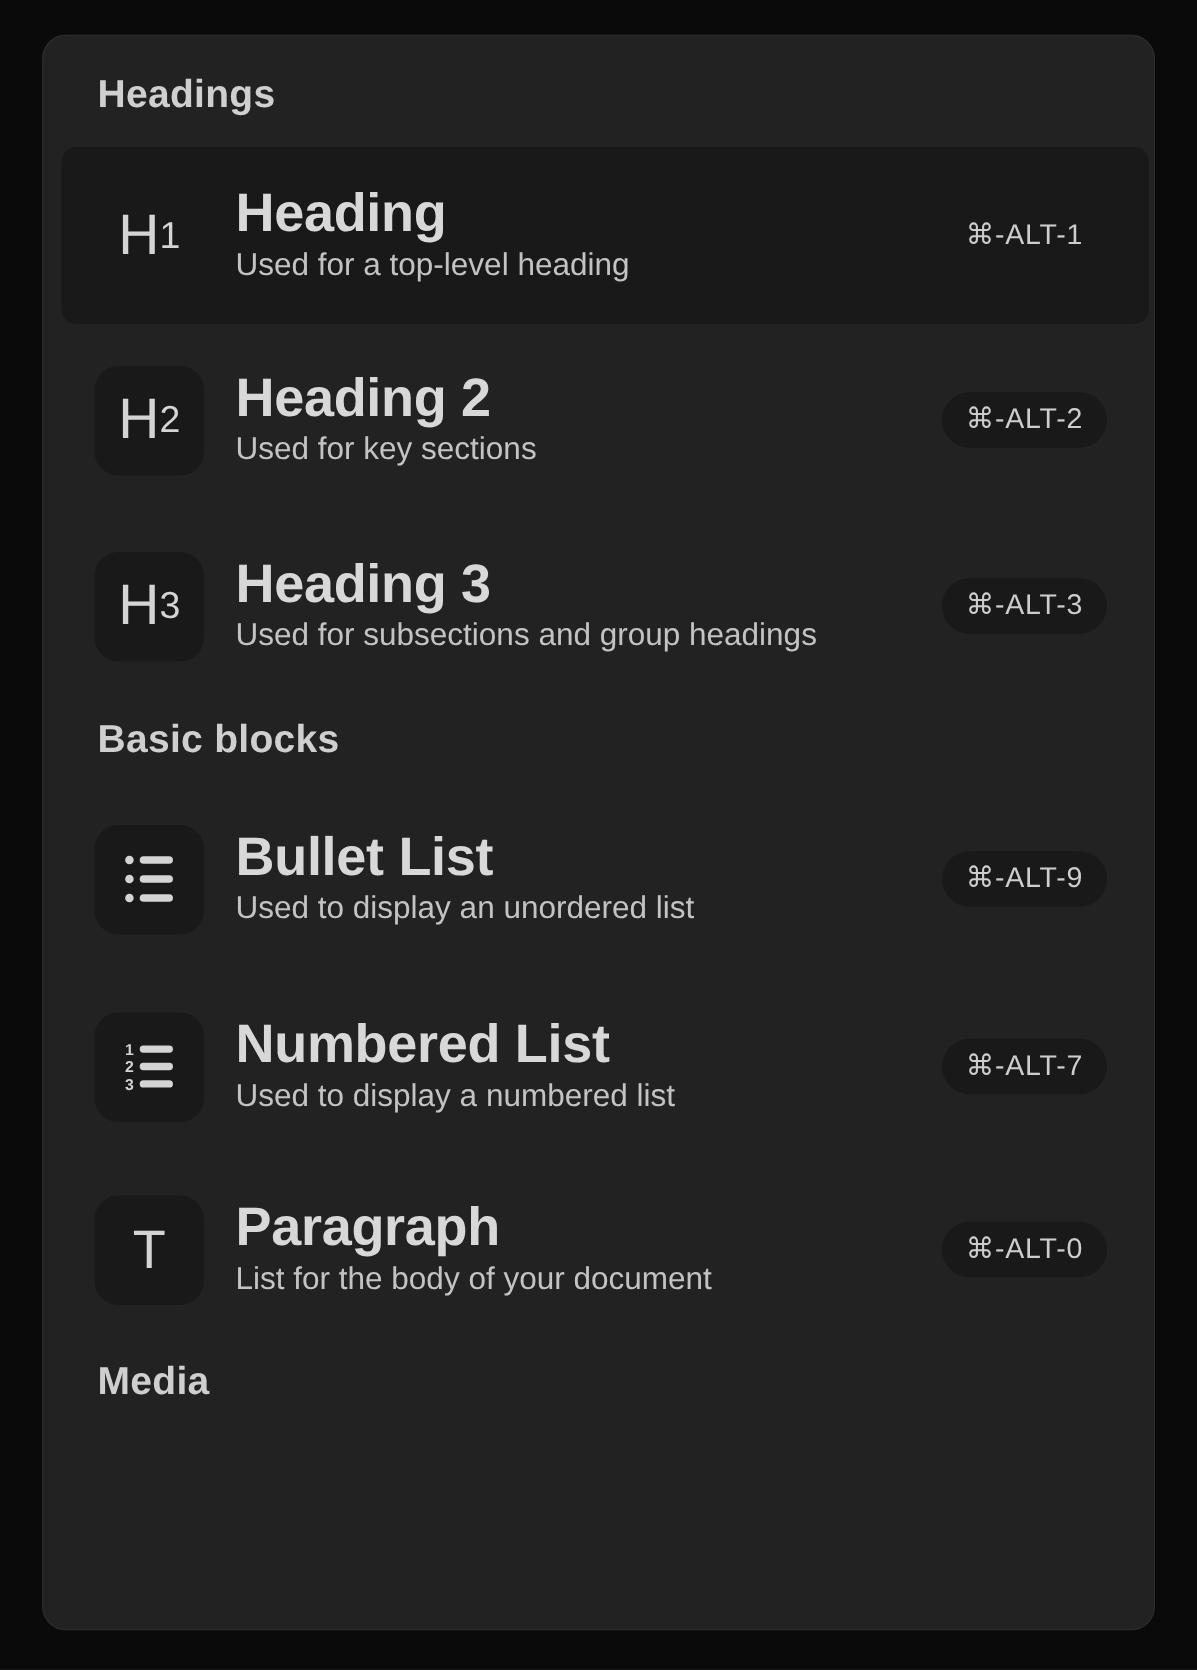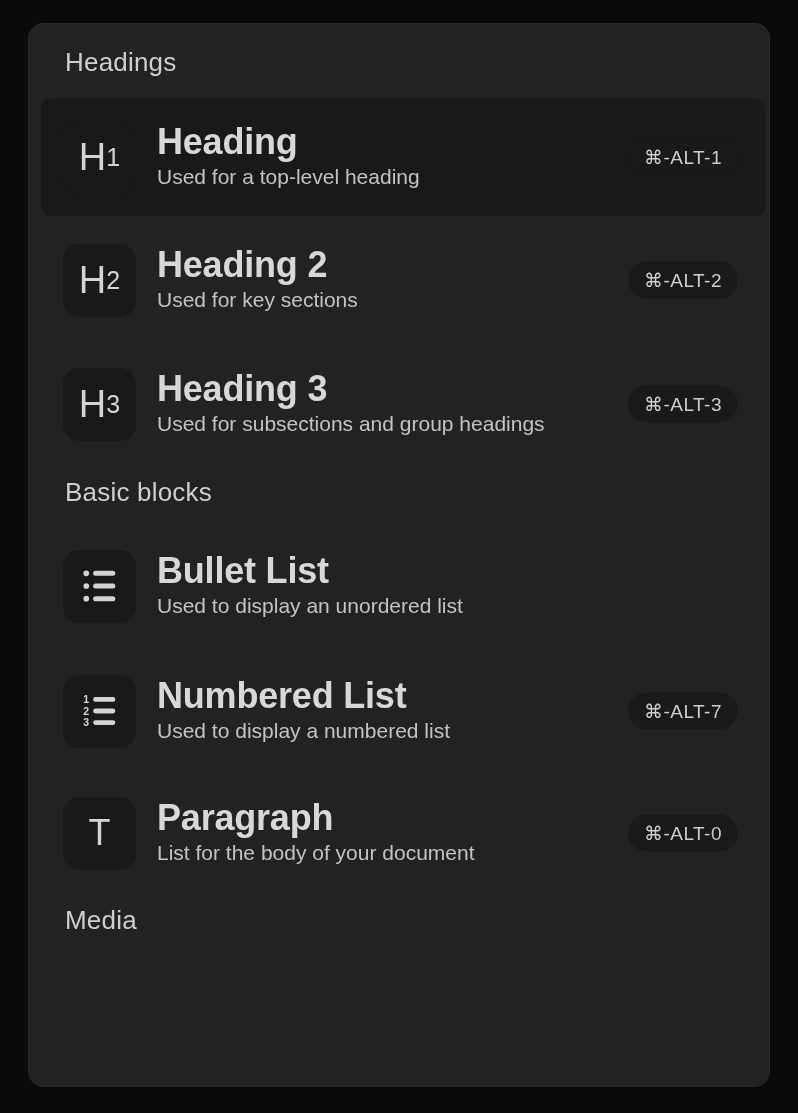--- a/index.html
+++ b/index.html
@@ -14,21 +14,21 @@
     font-family:"Liberation Sans","DejaVu Sans",sans-serif;
     overflow:hidden;position:relative;
   }
   .panel{
     position:absolute;left:28px;top:23px;width:742px;height:1064px;
     background:var(--panel_bg);border-radius:16px;
     border:1px solid rgba(255,255,255,0.04);
   }
   .section-label{
     position:absolute;left:36px;
-    font-size:26px;line-height:32px;font-weight:400;
+    font-size:26px;line-height:32px;font-weight:700;
     color:var(--label_color);letter-spacing:0.2px;
   }
   .menu-item{
     position:absolute;left:12px;width:725px;height:118px;
     display:flex;align-items:center;border-radius:10px;
     cursor:pointer;
   }
   .menu-item.selected{background:var(--tile_bg);}
   .iconbox{
     width:73px;height:73px;margin-left:22px;flex:none;
@@ -105,20 +105,21 @@
           <circle cx="5" cy="18" r="2.7" fill="currentColor"></circle>
           <rect x="11.5" y="15.6" width="21" height="4.8" rx="2.4" fill="currentColor"></rect>
           <circle cx="5" cy="30" r="2.7" fill="currentColor"></circle>
           <rect x="11.5" y="27.6" width="21" height="4.8" rx="2.4" fill="currentColor"></rect>
         </svg>
       </div>
     <div class="texts">
       <div class="item-title">Bullet List</div>
       <div class="item-desc">Used to display an unordered list</div>
     </div>
+    <div class="shortcut">⌘-ALT-9</div>
   </div>
     <div class="menu-item" style="top: 628px;">
     <div class="iconbox">
         <svg viewBox="0 0 36 36" width="38" height="38">
           <text x="5" y="10.6" text-anchor="middle" font-size="10" font-weight="700" fill="currentColor" font-family="Liberation Sans, DejaVu Sans, sans-serif">1</text>
           <rect x="11.5" y="4.7" width="21" height="4.6" rx="2.3" fill="currentColor"></rect>
           <text x="5" y="21.6" text-anchor="middle" font-size="10" font-weight="700" fill="currentColor" font-family="Liberation Sans, DejaVu Sans, sans-serif">2</text>
           <rect x="11.5" y="15.7" width="21" height="4.6" rx="2.3" fill="currentColor"></rect>
           <text x="5" y="32.6" text-anchor="middle" font-size="10" font-weight="700" fill="currentColor" font-family="Liberation Sans, DejaVu Sans, sans-serif">3</text>
           <rect x="11.5" y="26.7" width="21" height="4.6" rx="2.3" fill="currentColor"></rect>

